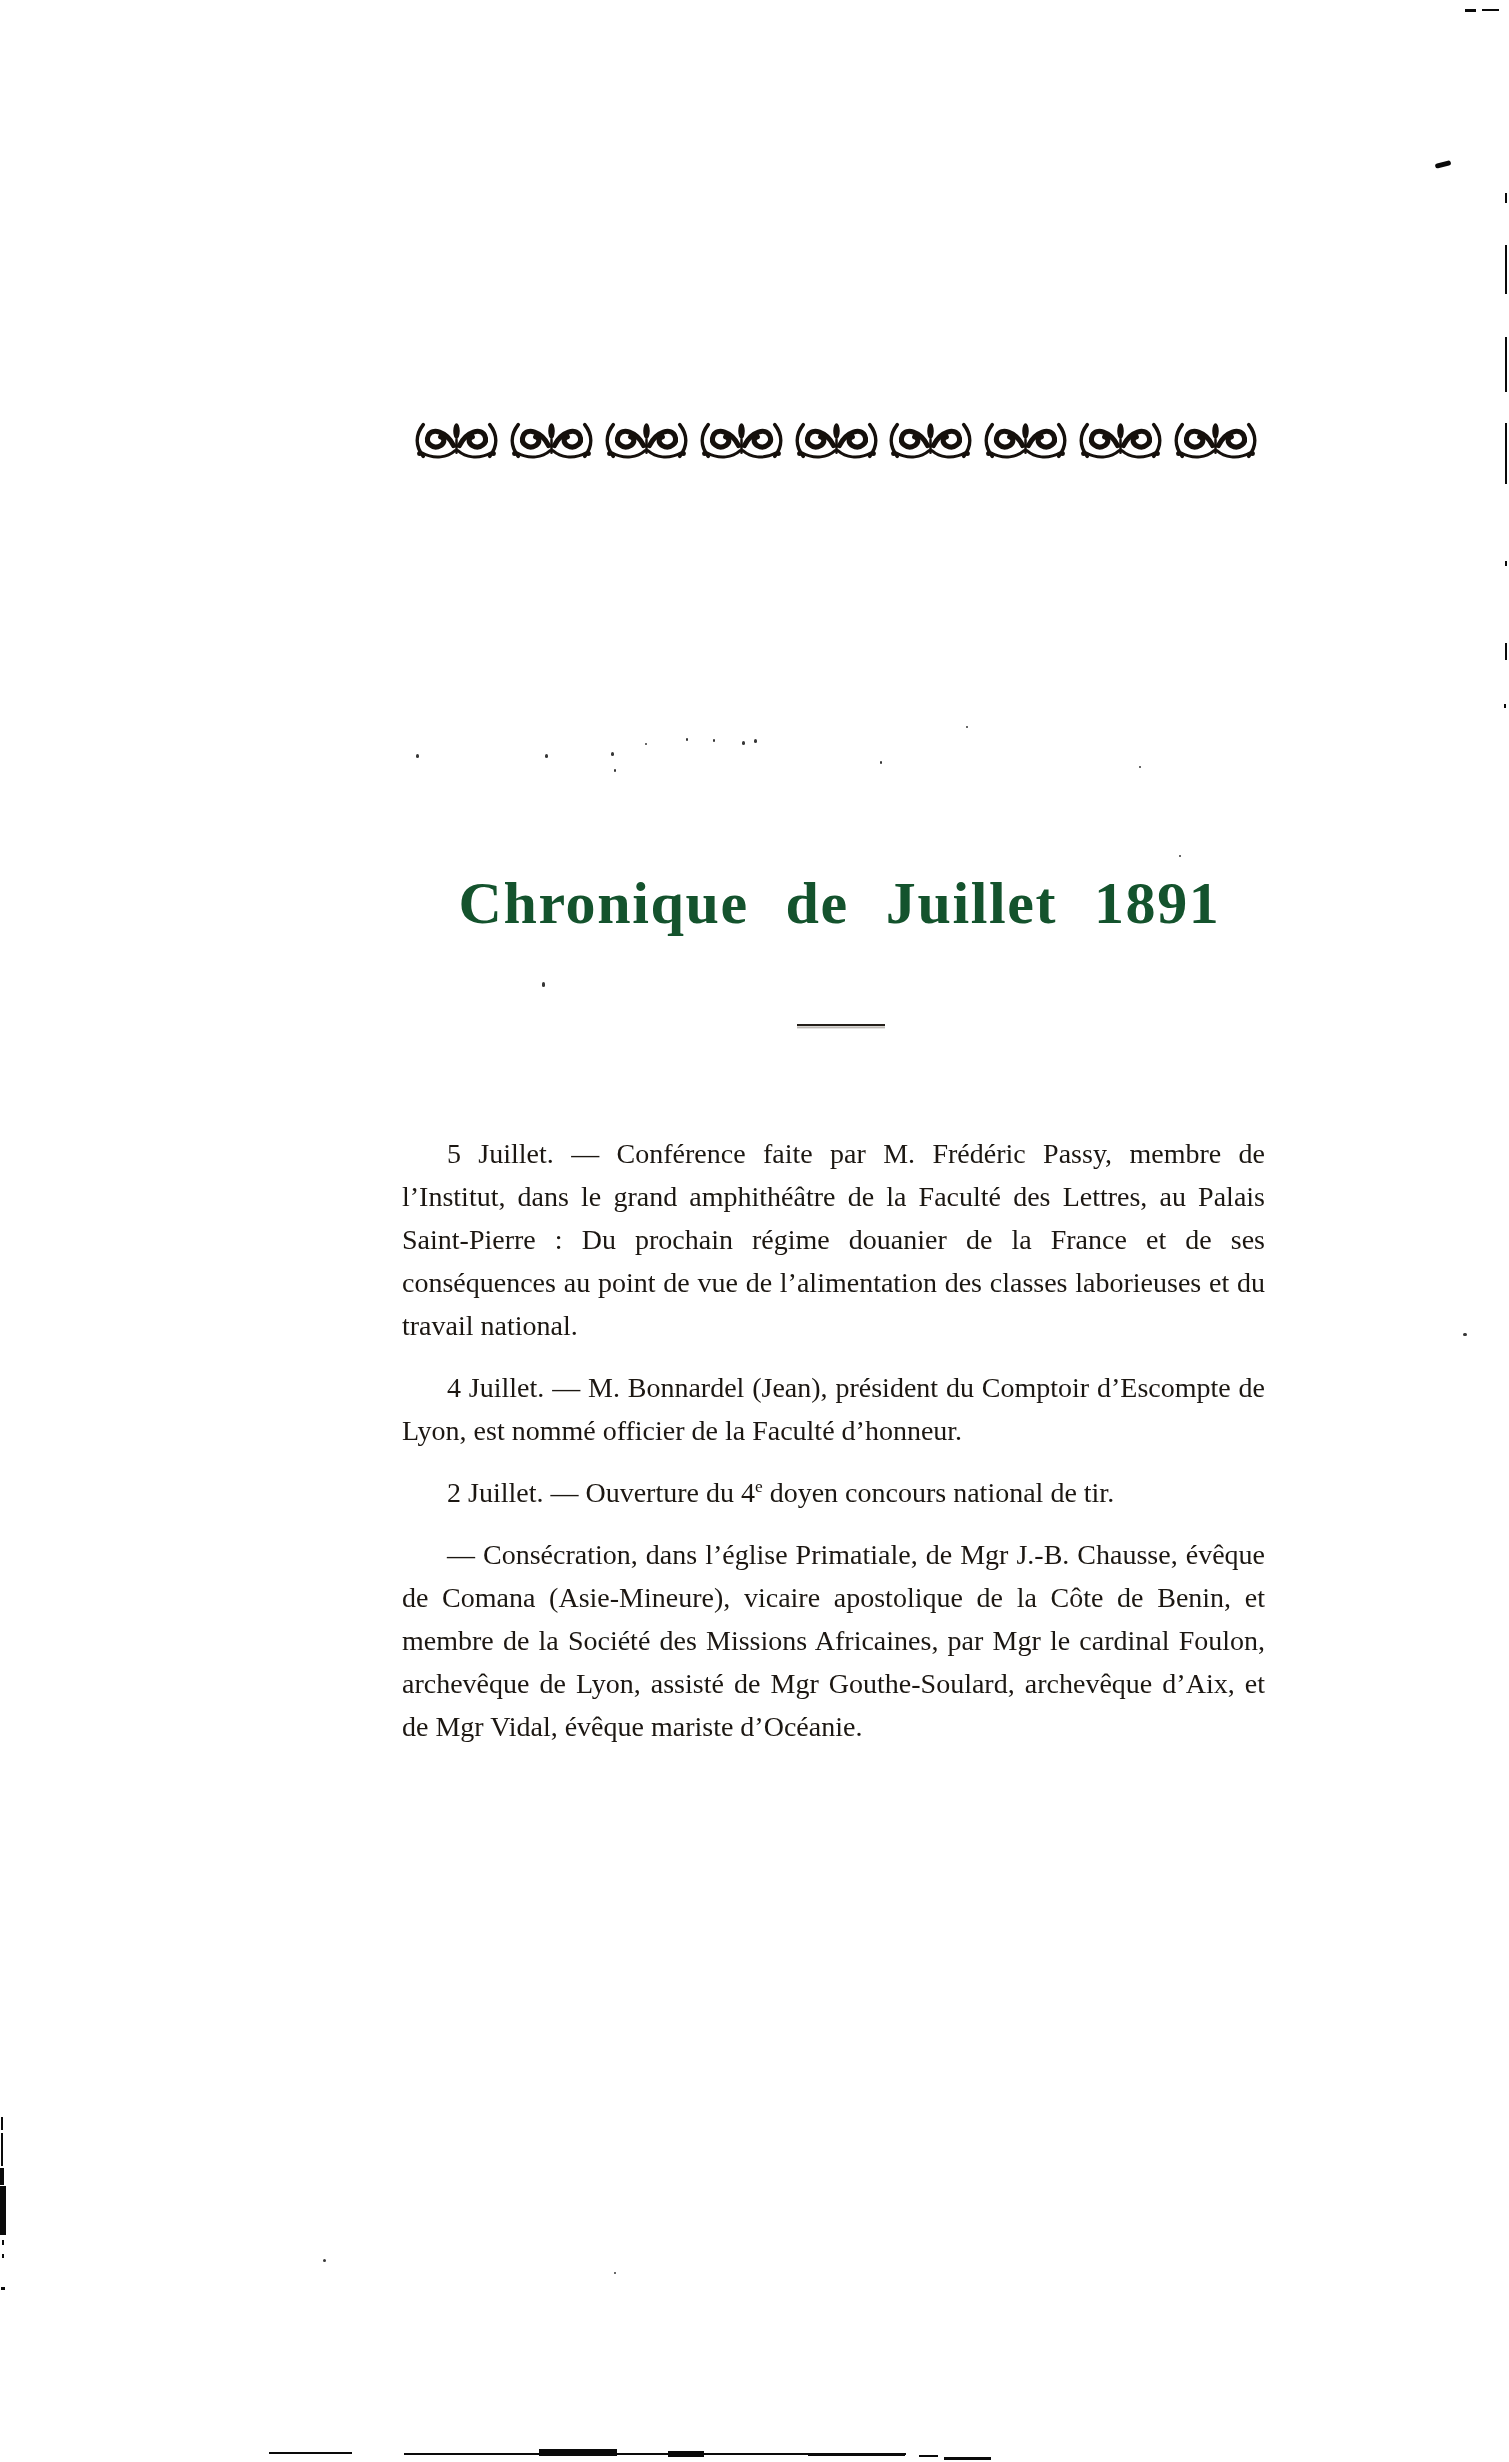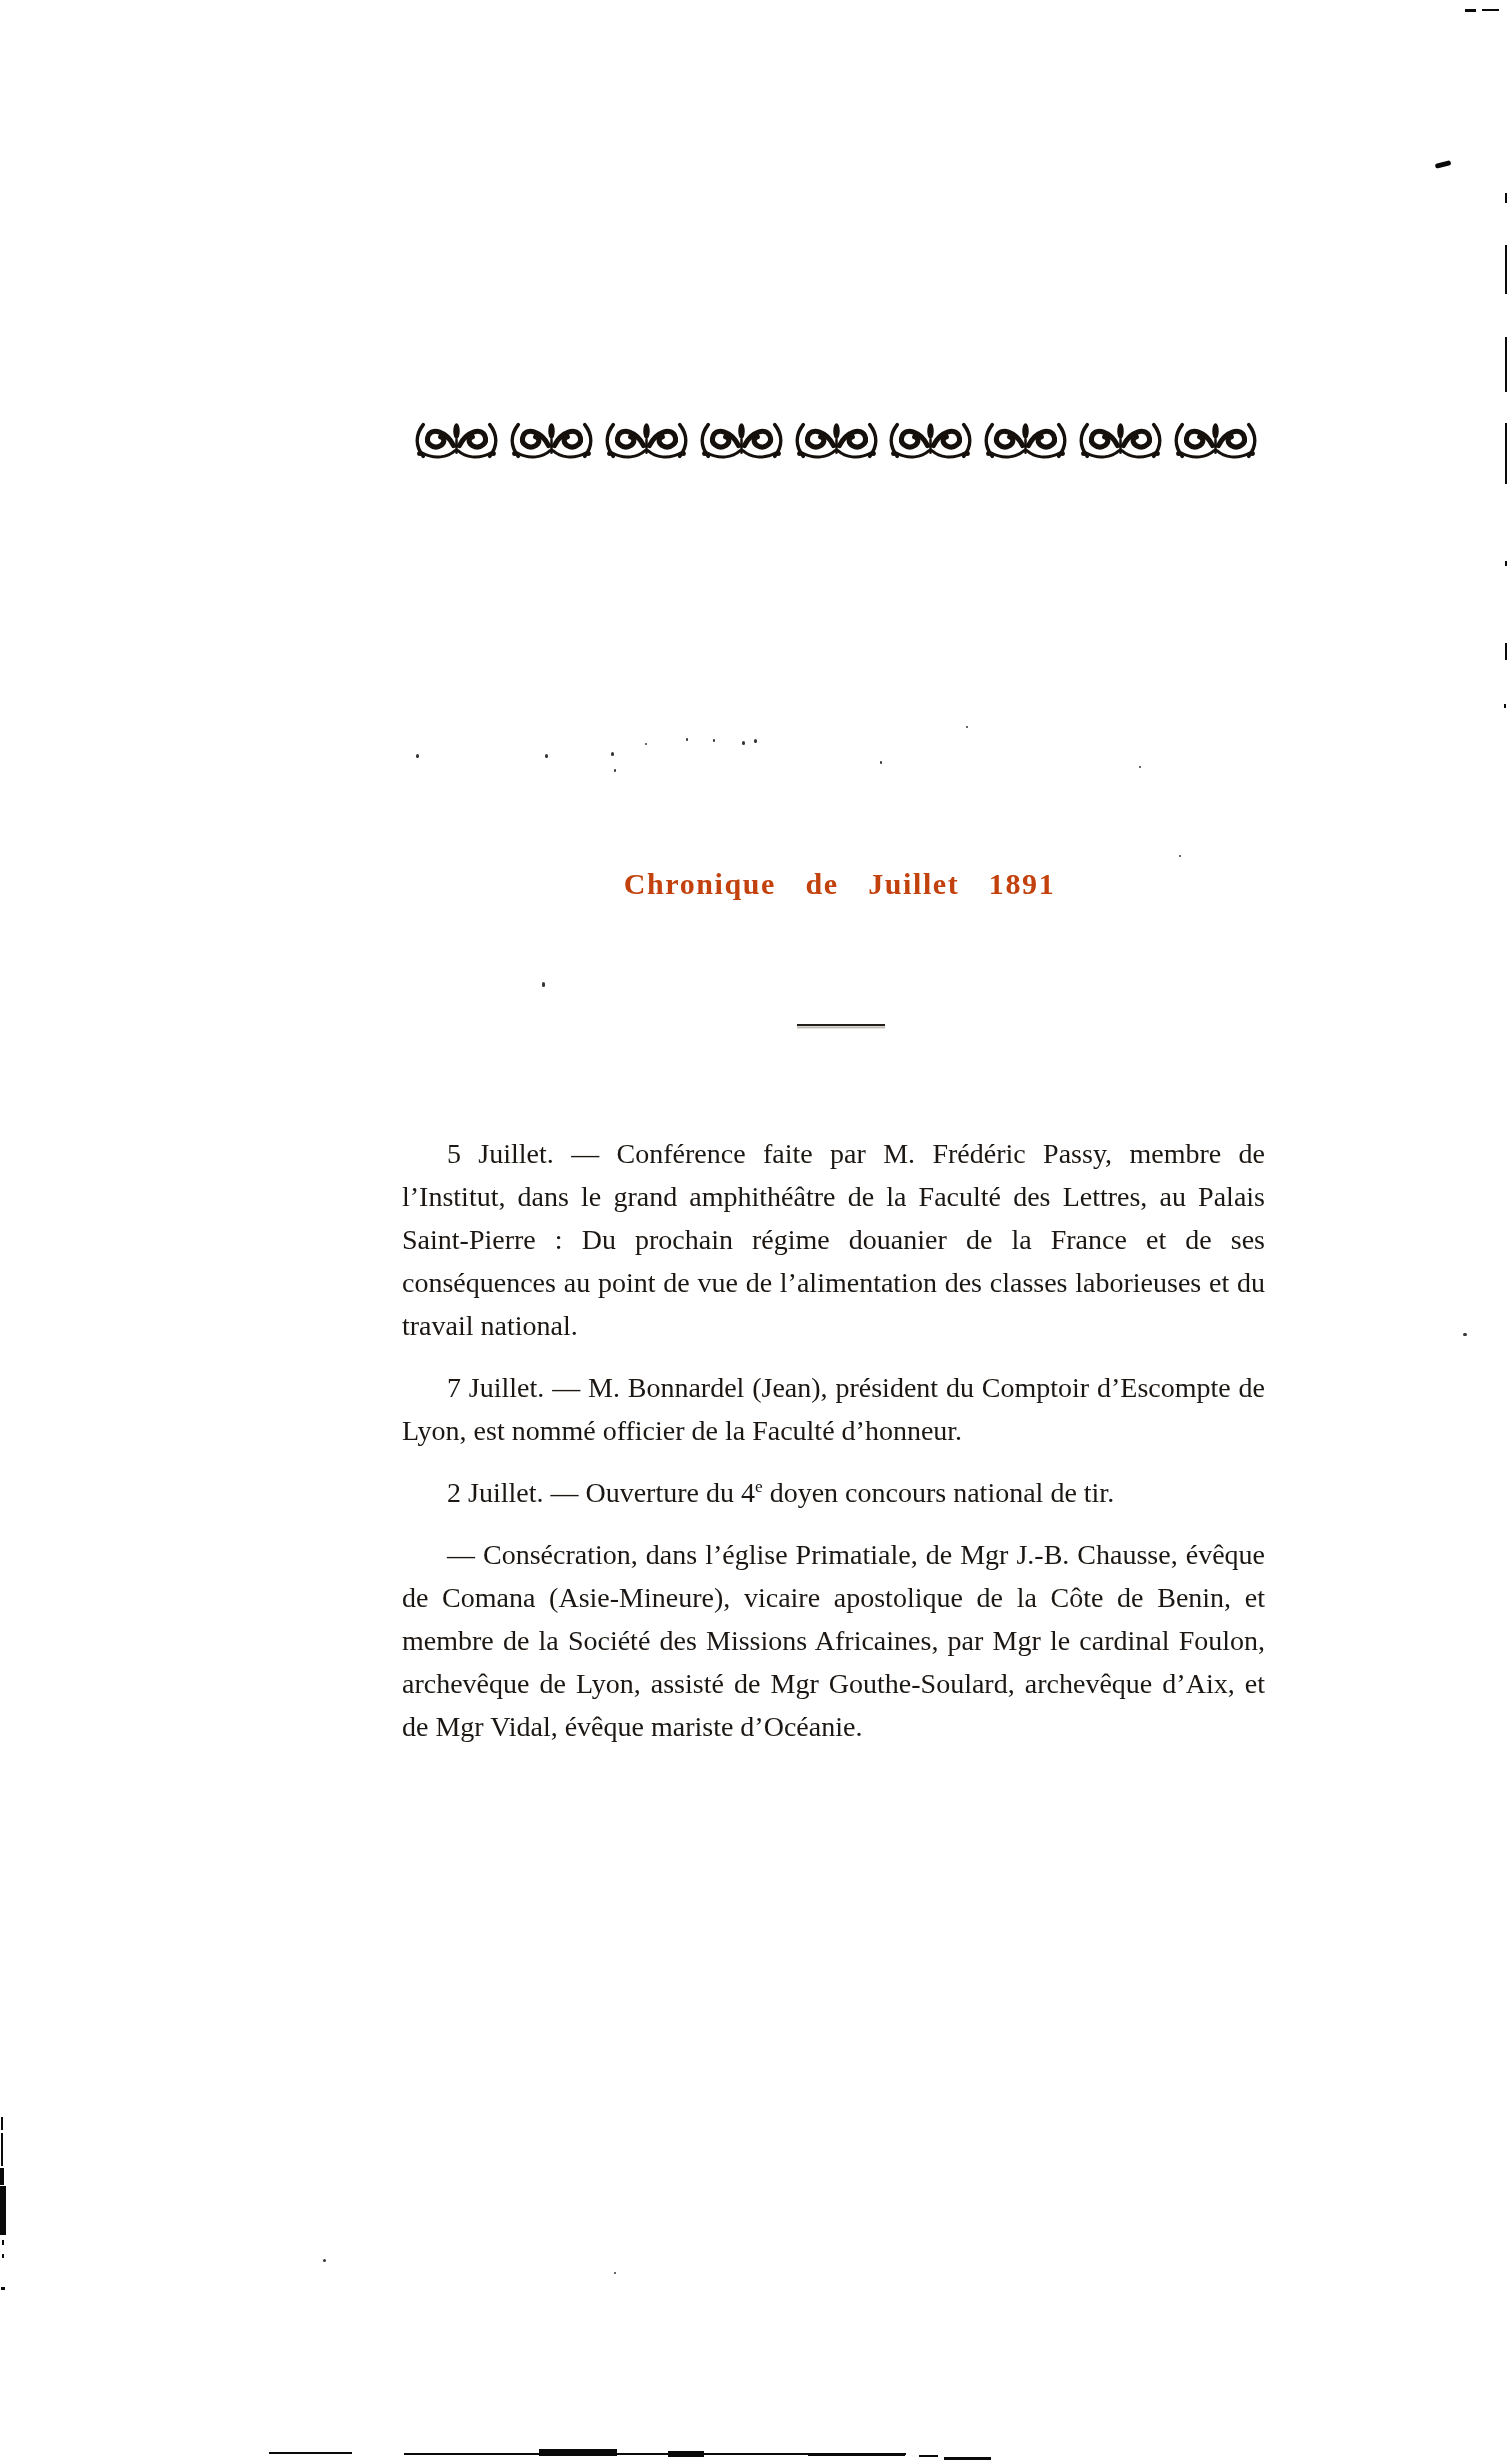--- a/index.html
+++ b/index.html
@@ -26,26 +26,26 @@
   }
   .ornament-row svg { width: 89px; height: 39px; display: block; flex: 0 0 auto; }
 
   
   .page-title {
     position: absolute;
     left: 212px;
     top: 833px;
     width: 1255px;
     text-align: center;
-    font-size: 30px;
+    font-size: 60px;
     line-height: 61px;
     letter-spacing: 1.6px;
     word-spacing: 20.4px;
     white-space: nowrap;
-    color: #c2410c;
+    color: #14532d;
   }
 
   
   .title-rule {
     position: absolute;
     left: 797px;
     top: 1024px;
     width: 88px;
     height: 1.6px;
     background: #241f1a;
@@ -206,21 +206,21 @@
       <circle cx="111" cy="45" r="3.5" fill="#15100c"></circle>
     </svg>
     </div>
 
   <h1 class="page-title">Chronique de Juillet 1891</h1>
 
   <div class="title-rule"></div>
 
   <div class="doc-body">
       <p class="para"><span class="it">5 Juillet.</span><span> — Conférence faite par M. Frédéric Passy, membre de l’Institut, dans le grand amphithéâtre de la Faculté des Lettres, au Palais Saint-Pierre : </span><span class="it">Du prochain régime douanier de la France et de ses conséquences au point de vue de l’alimentation des classes laborieuses et du travail national.</span></p>
-      <p class="para"><span class="it">7 Juillet.</span><span> — M. Bonnardel (Jean), président du Comptoir d’Escompte de Lyon, est nommé officier de la Faculté d’honneur.</span></p>
+      <p class="para"><span class="it">4 Juillet.</span><span> — M. Bonnardel (Jean), président du Comptoir d’Escompte de Lyon, est nommé officier de la Faculté d’honneur.</span></p>
       <p class="para"><span class="it">2 Juillet.</span><span> — Ouverture du 4</span><sup>e</sup><span> doyen concours national de tir.</span></p>
       <p class="para continuation"><span>— Consécration, dans l’église Primatiale, de Mgr J.-B. Chausse, évêque de Comana (Asie-Mineure), vicaire apostolique de la Côte de Benin, et membre de la Société des Missions Africaines, par Mgr le cardinal Foulon, archevêque de Lyon, assisté de Mgr Gouthe-Soulard, archevêque d’Aix, et de Mgr Vidal, évêque mariste d’Océanie.</span></p>
     </div>
 
   <div class="artifact" style="left:1465px; top:9.4px; width:11px; height:2.4px;"></div>
   <div class="artifact" style="left:1482px; top:8.6px; width:17px; height:2.4px;"></div>
   <div class="artifact" style="left:1435px; top:162px; width:15.7px; height:4.7px; border-radius:2.4px; transform:rotate(-14deg);"></div>
   <div class="artifact" style="left:1505px; top:193px; width:2.4px; height:10.2px;"></div>
   <div class="artifact" style="left:1505px; top:245px; width:2.4px; height:49px;"></div>
   <div class="artifact" style="left:1505px; top:337px; width:2.4px; height:55px;"></div>

